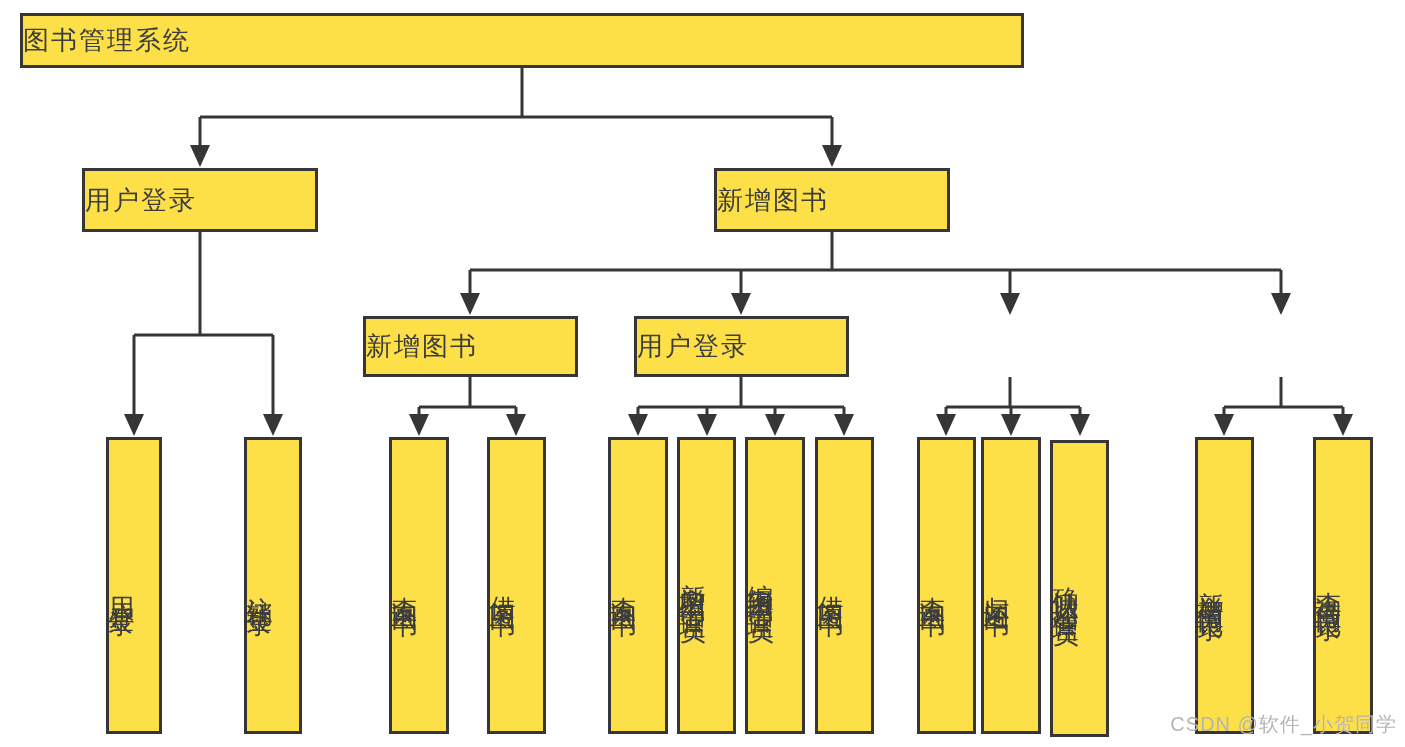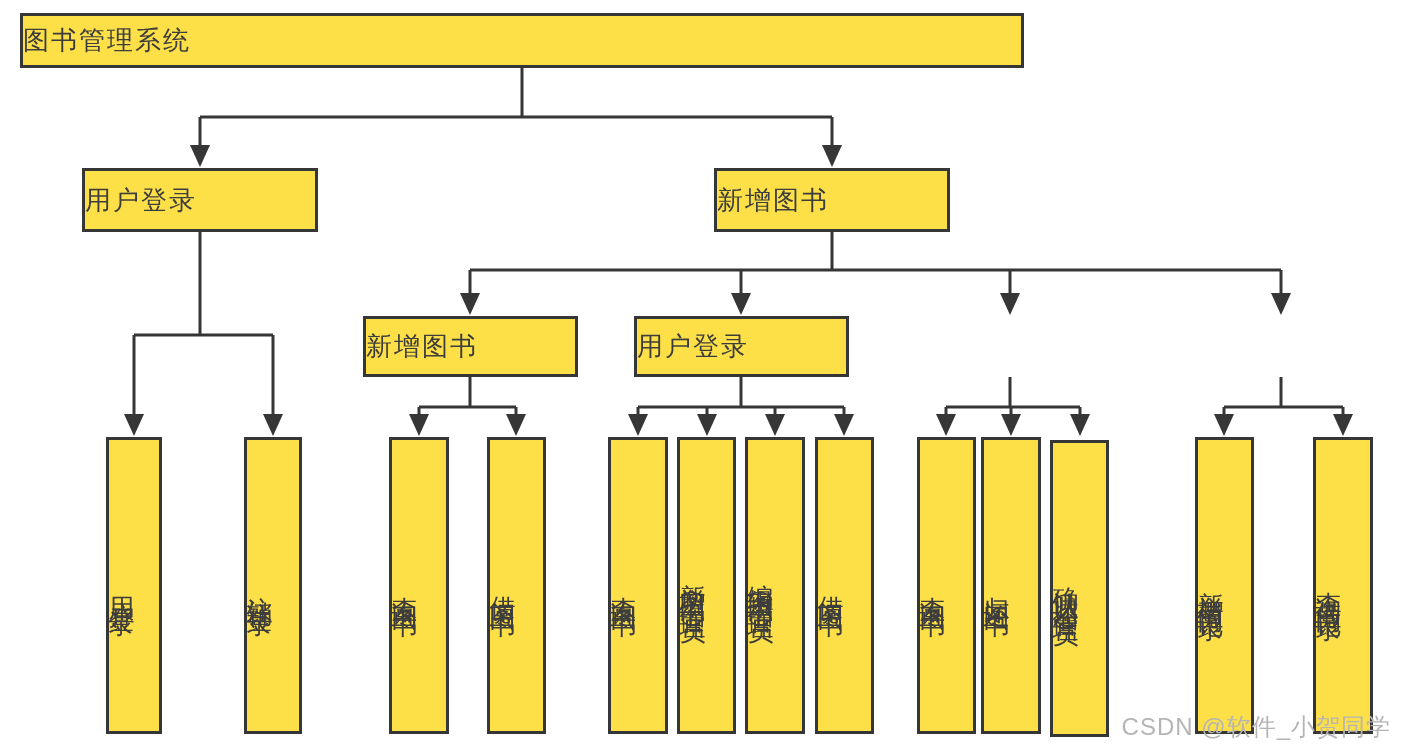--- a/index.html
+++ b/index.html
@@ -12,22 +12,22 @@
     position:absolute;z-index:2;background:#fde047;border:3px solid #363636;
     box-sizing:border-box;display:flex;align-items:center;justify-content:flex-start;
     color:#3d3d3d;
   }
   .box.h .label{font-size:26px;letter-spacing:2px;white-space:nowrap;}
   .box.v .label{
     writing-mode:vertical-rl;text-orientation:mixed;
     font-size:26px;letter-spacing:5px;line-height:1;white-space:nowrap;
   }
   .watermark{
-    position:absolute;z-index:3;top:711px;right:14px;
-    font-size:24px;letter-spacing:1px;color:#b5b5b5;white-space:nowrap;
+    position:absolute;z-index:3;top:711px;right:8px;
+    font-size:20px;letter-spacing:1px;color:#b5b5b5;white-space:nowrap;
   }
 </style>
 </head>
 <body>
 
 <div class="canvas">
 
   <svg class="connectors" width="1405" height="747" viewBox="0 0 1405 747">
     <g stroke="#363636" stroke-width="3" fill="none">
 

